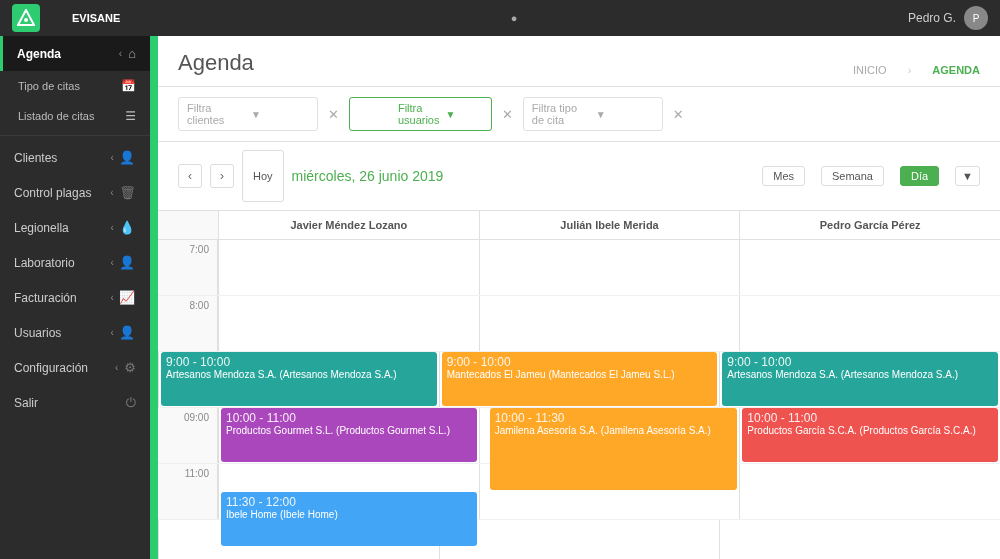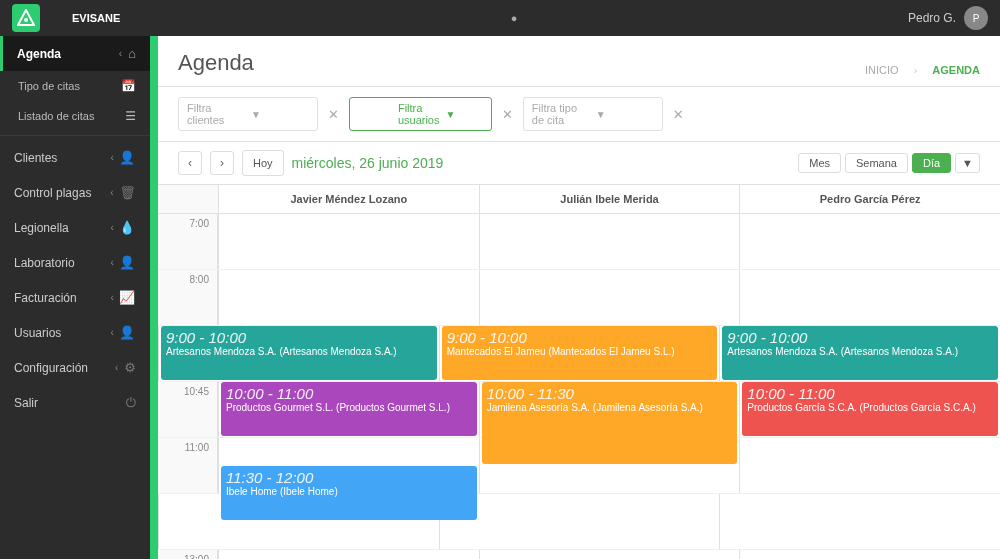--- a/index.html
+++ b/index.html
@@ -88,21 +88,21 @@
     .page-header {
       background: white;
       padding: 14px 20px 10px 20px;
       border-bottom: 1px solid #e0e0e0;
       display: flex;
       align-items: flex-end;
       justify-content: space-between;
       flex-shrink: 0;
     }
     .page-title { font-size: 22px; font-weight: 300; color: #555; }
-    .breadcrumb { font-size: 11px; color: #aaa; display: flex; align-items: center; gap: 15px; }
+    .breadcrumb { font-size: 11px; color: #aaa; display: flex; align-items: center; gap: 21px; }
     .breadcrumb a { color: #aaa; text-decoration: none; }
     .breadcrumb .sep { color: #ccc; }
     .breadcrumb .current { color: #4caf50; font-weight: 600; }
 
     
     .filters-bar {
       background: white;
       padding: 10px 20px;
       border-bottom: 1px solid #e0e0e0;
       display: flex;
@@ -142,26 +142,26 @@
       background: white;
       border-radius: 3px;
       cursor: pointer;
       display: flex; align-items: center; justify-content: center;
       font-size: 12px; color: #666;
     }
     .cal-today {
       border: 1px solid #ddd;
       background: white;
       border-radius: 3px;
-      padding: 6px 10px;
+      padding: 19px 10px;
       font-size: 11px; color: #555;
       cursor: pointer;
     }
     .cal-date { font-size: 14px; color: #4caf50; font-weight: 500; }
-    .cal-view-btns { display: flex; align-items: flex-start; gap: 4px; }
+    .cal-view-btns { display: flex; align-items: flex-start; gap: 16px; }
     .cal-view-btn {
       border: 1px solid #ddd;
       background: white;
       border-radius: 3px;
       padding: 3px 10px;
       font-size: 11px; color: #555;
       cursor: pointer;
     }
     .cal-view-btn.active { background: #4caf50; color: white; border-color: #4caf50; }
     .cal-view-dropdown {
@@ -238,21 +238,21 @@
       left: 2px;
       right: 2px;
       border-radius: 3px;
       padding: 3px 5px;
       font-size: 10px;
       color: white;
       overflow: hidden;
       cursor: pointer;
       z-index: 5;
     }
-    .cal-event-time { font-size: 15px; opacity: 0.9; font-style: italic; }
+    .cal-event-time { font-size: 12px; opacity: 0.9; }
     .cal-event-title { font-size: 10px; font-weight: 500; }
 
     .green-bar {
       width: 8px;
       background: #2ecc71;
       flex-shrink: 0;
     }
 
     .sidebar-active-bar {
       width: 3px;
@@ -457,29 +457,29 @@
                 </div>
               </div>
               <div class="cal-cell">
                 <div class="cal-event" style="background-color: rgb(38, 166, 154); top: 0px; height: 54px;">
                   <div class="cal-event-time">9:00 - 10:00</div>
                   <div class="cal-event-title">Artesanos Mendoza S.A. (Artesanos Mendoza S.A.)</div>
                 </div>
               </div>
             </div>
             <div class="cal-hour-row" style="min-height: 56px; height: 56px;">
-              <div class="cal-hour-label">10:45</div>
+              <div class="cal-hour-label">09:00</div>
               <div class="cal-cell">
                 <div class="cal-event" style="background-color: rgb(171, 71, 188); top: 0px; height: 54px;">
                   <div class="cal-event-time">10:00 - 11:00</div>
                   <div class="cal-event-title">Productos Gourmet S.L. (Productos Gourmet S.L.)</div>
                 </div>
               </div>
               <div class="cal-cell">
-                <div class="cal-event" style="background-color: rgb(255, 167, 38); top: 0px; height: 82px;">
+                <div class="cal-event" style="background-color: rgb(255, 167, 38); top: 0px; height: 82px; margin-left: 8px;">
                   <div class="cal-event-time">10:00 - 11:30</div>
                   <div class="cal-event-title">Jamilena Asesoría S.A. (Jamilena Asesoría S.A.)</div>
                 </div>
               </div>
               <div class="cal-cell">
                 <div class="cal-event" style="background-color: rgb(239, 83, 80); top: 0px; height: 54px;">
                   <div class="cal-event-time">10:00 - 11:00</div>
                   <div class="cal-event-title">Productos García S.C.A. (Productos García S.C.A.)</div>
                 </div>
               </div>

